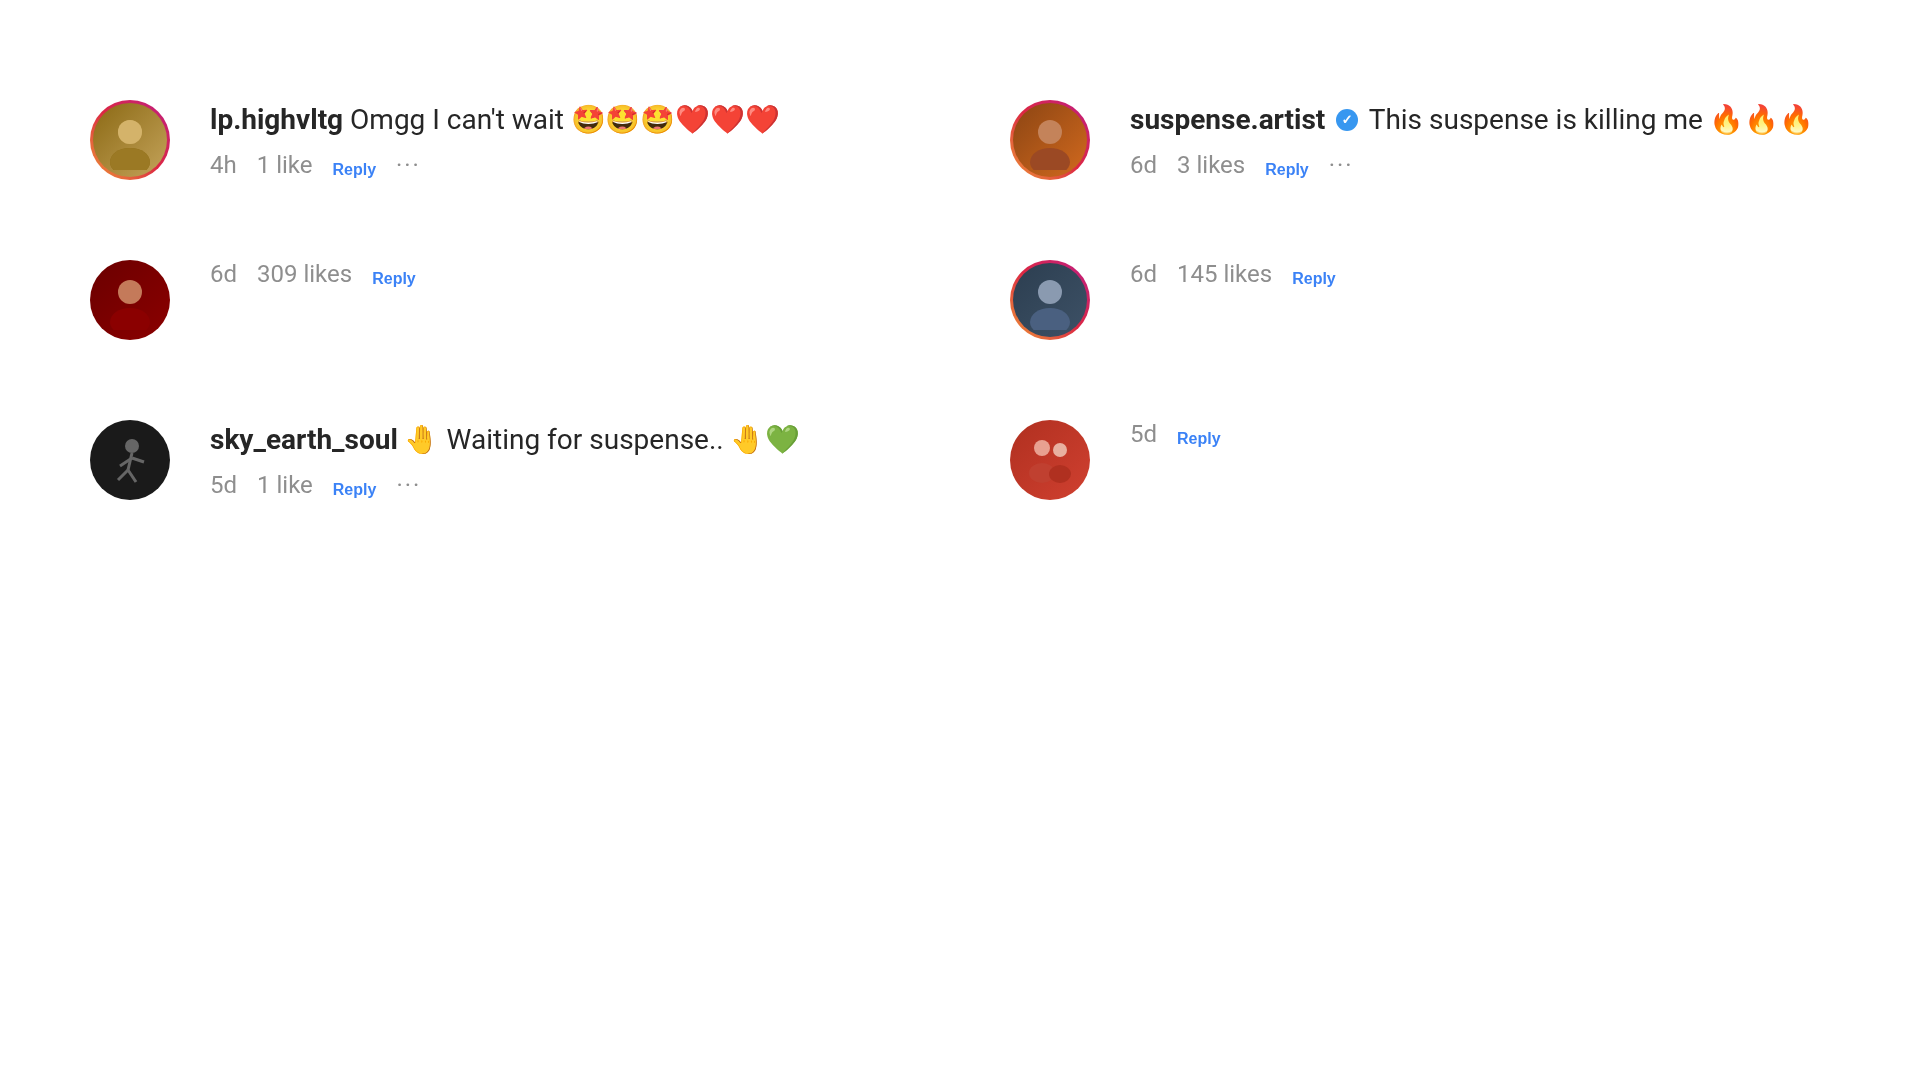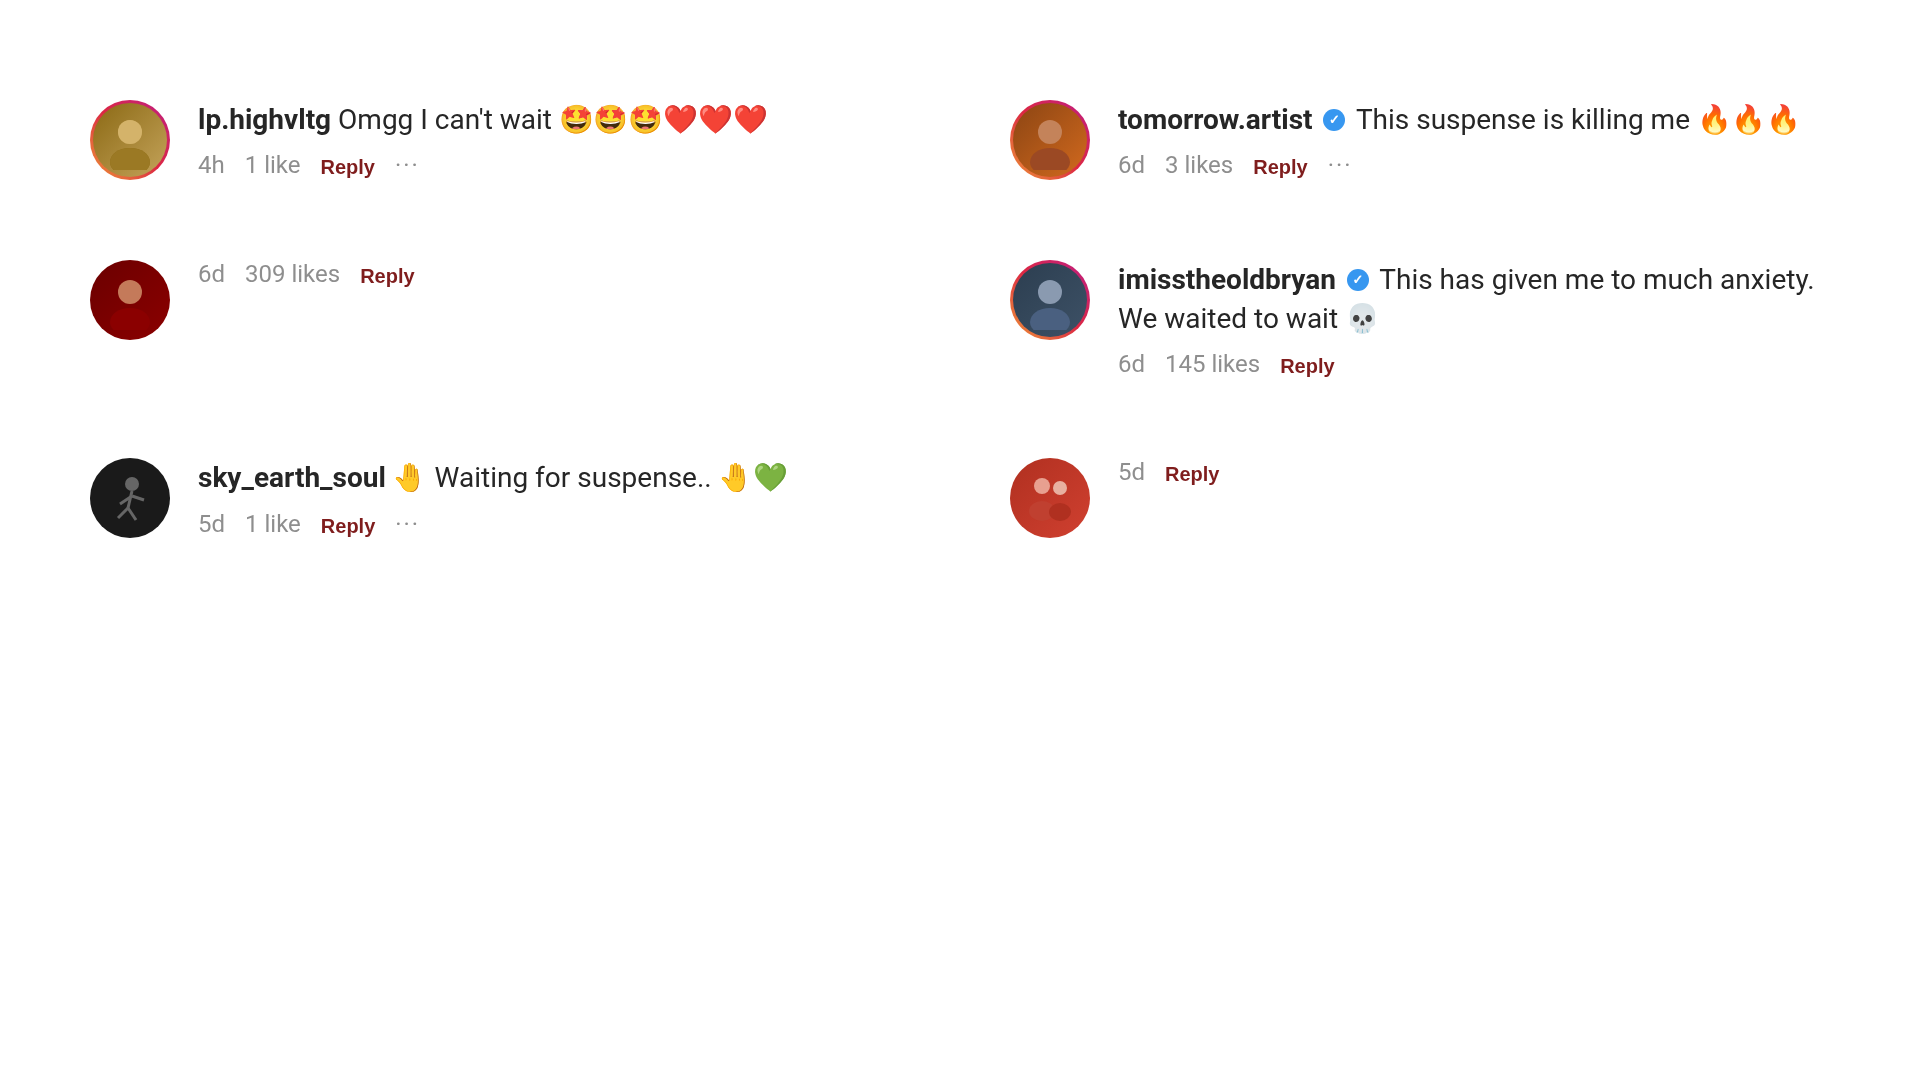--- a/index.html
+++ b/index.html
@@ -20,21 +20,21 @@
       display: grid;
       grid-template-columns: 1fr 1fr;
       padding: 60px 40px;
       gap: 0;
     }
 
     .comment {
       display: flex;
       align-items: flex-start;
       padding: 40px 50px;
-      gap: 28px;
+      gap: 40px;
     }
 
     .avatar {
       width: 80px;
       height: 80px;
       border-radius: 50%;
       flex-shrink: 0;
       display: flex;
       align-items: center;
       justify-content: center;
@@ -117,26 +117,26 @@
 
     .comment-meta {
       display: flex;
       align-items: flex-end;
       gap: 20px;
       font-size: 24px;
       color: #8e8e8e;
     }
 
     .reply-btn {
-      color: #7f1d1d;
+      color: #3b82f6;
       font-weight: 600;
       cursor: pointer;
       background: none;
       border: none;
-      font-size: 20px;
+      font-size: 16px;
       padding: 0;
     }
 
     .more-btn {
       color: #8e8e8e;
       cursor: pointer;
       font-size: 24px;
       letter-spacing: 2px;
     }
 
@@ -181,21 +181,21 @@
       <div class="avatar-ring"></div>
       <div class="avatar-inner avatar-dary">
         <svg width="60" height="60" viewBox="0 0 60 60" xmlns="http://www.w3.org/2000/svg">
           <circle cx="30" cy="22" r="12" fill="#c4835a"></circle>
           <ellipse cx="30" cy="52" rx="20" ry="14" fill="#9B4924"></ellipse>
         </svg>
       </div>
     </div>
     <div class="comment-body">
       <div class="comment-text">
-        <span class="username">tomorrow.artist</span>
+        <span class="username">suspense.artist</span>
         <span class="verified-icon"></span>
         <span> This suspense is killing me 🔥🔥🔥</span>
       </div>
       <div class="comment-meta">
         <span>6d</span>
         <span>3 likes</span>
         <button class="reply-btn">Reply</button>
         <span class="more-btn">···</span>
       </div>
     </div>
@@ -221,25 +221,20 @@
     <div class="avatar">
       <div class="avatar-ring"></div>
       <div class="avatar-inner" style="background:linear-gradient(135deg,#2c3e50,#3d5166);">
         <svg width="60" height="60" viewBox="0 0 60 60" xmlns="http://www.w3.org/2000/svg">
           <circle cx="30" cy="22" r="12" fill="#8a9ab0"></circle>
           <ellipse cx="30" cy="52" rx="20" ry="14" fill="#4a6080"></ellipse>
         </svg>
       </div>
     </div>
     <div class="comment-body">
-      <div class="comment-text">
-        <span class="username">imisstheoldbryan</span>
-        <span class="verified-icon"></span>
-        <span> This has given me to much anxiety. We waited to wait 💀</span>
-      </div>
       <div class="comment-meta">
         <span>6d</span>
         <span>145 likes</span>
         <button class="reply-btn">Reply</button>
       </div>
     </div>
   </div>
 
   <div class="comment">
     <div class="avatar-no-ring" style="width:80px;height:80px;border-radius:50%;background:#1a1a1a;display:flex;align-items:center;justify-content:center;flex-shrink:0;">

